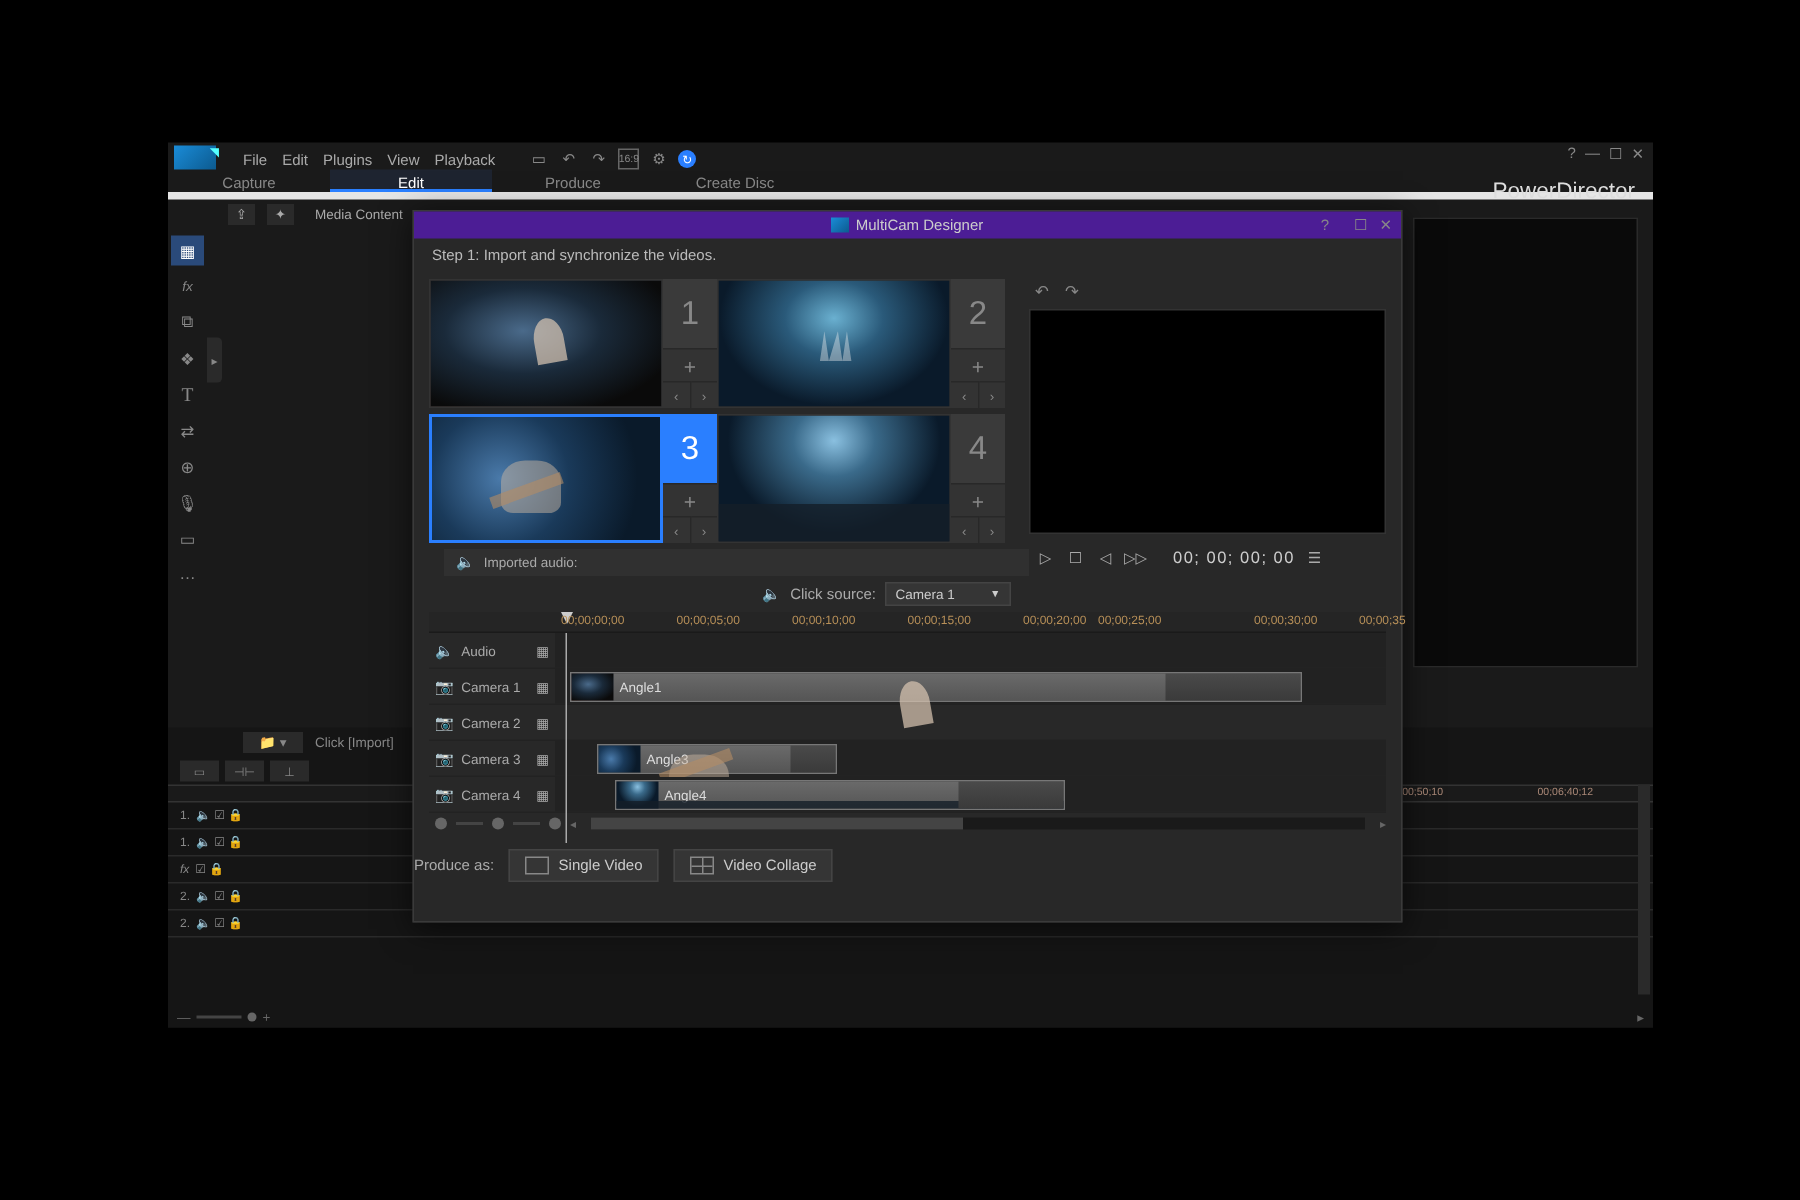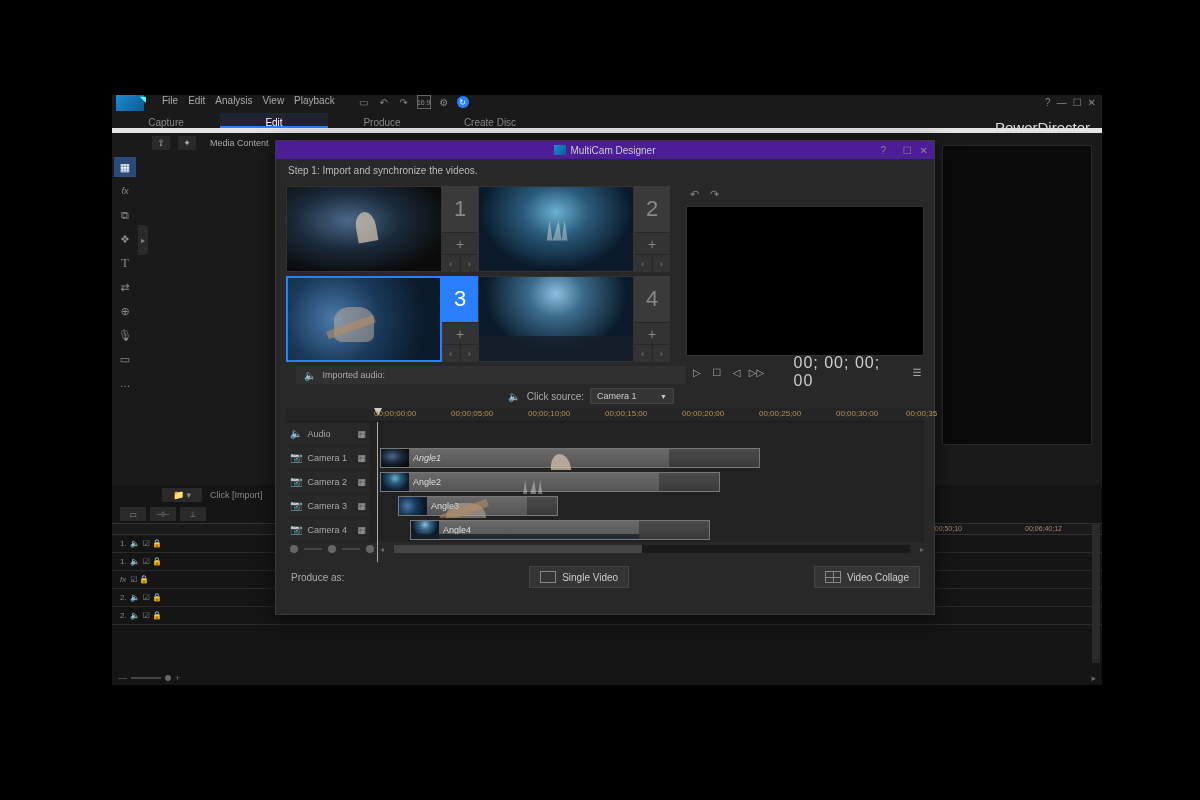--- a/index.html
+++ b/index.html
@@ -1,18 +1,18 @@
 <!DOCTYPE html>
 <html><head>
 <meta charset="utf-8">
 <style>
 * { margin: 0; padding: 0; box-sizing: border-box; font-family: Arial, sans-serif; }
 body { background: #000; width: 1200px; height: 800px; overflow: hidden; position: relative; }
 .app-window { position: absolute; top: 95px; left: 112px; width: 990px; height: 590px; background: #1a1a1a; }
-.menubar { height: 18px; display: flex; align-items: flex-start; padding: 0 4px; font-size: 10px; color: #aaa; gap: 10px; }
+.menubar { height: 18px; display: flex; align-items: flex-end; padding: 0 4px; font-size: 10px; color: #aaa; gap: 10px; }
 .menubar-item { cursor: pointer; }
 .menubar-right { margin-left: 12px; display: flex; gap: 6px; align-items: center; }
 .menubar-icon { width: 14px; height: 14px; display: inline-flex; align-items: center; justify-content: center; font-size: 10px; color: #888; }
 .logo { width: 28px; height: 16px; background: linear-gradient(135deg, #1a8cd8, #0c5a8f); margin-right: 8px; position: relative; }
 .logo::after { content: '◥'; color: #5ff; position: absolute; right: -2px; top: 0; font-size: 8px; }
 .window-controls-main { position: absolute; top: 2px; right: 6px; display: flex; gap: 6px; font-size: 10px; color: #888; }
 .window-controls-main span { cursor: pointer; }
 .brand { position: absolute; top: 24px; right: 12px; font-size: 15px; color: #ddd; font-weight: 300; }
 .tabs-row { height: 20px; display: flex; border-bottom: 5px solid #e5e5e5; }
 .main-tab { width: 108px; text-align: center; font-size: 10px; color: #888; line-height: 20px; cursor: pointer; }
@@ -74,21 +74,21 @@
 
 .imported-audio-row { margin: 2px 10px 0 10px; height: 18px; background: #303030; display: flex; align-items: center; padding: 0 8px; font-size: 9px; color: #aaa; gap: 6px; width: 390px; }
 .speaker-sm { font-size: 10px; }
 
 .preview-panel { flex: 1; display: flex; flex-direction: column; }
 .preview-toolbar { height: 18px; display: flex; align-items: center; gap: 6px; padding-left: 4px; }
 .undo-btn { width: 14px; height: 14px; color: #888; font-size: 11px; cursor: pointer; }
 .preview-screen { flex: 1; background: #000; border: 1px solid #333; margin-top: 2px; height: 172px; }
 .playback-row { height: 24px; display: flex; align-items: center; gap: 6px; padding-left: 4px; margin-top: 4px; }
 .pb-btn { width: 14px; height: 14px; color: #aaa; font-size: 10px; cursor: pointer; display: flex; align-items: center; justify-content: center; }
-.timecode { font-size: 16px; color: #ccc; margin-left: 24px; letter-spacing: 1px; }
+.timecode { font-size: 11px; color: #ccc; margin-left: 12px; letter-spacing: 1px; }
 
 .audio-source-row { display: flex; align-items: center; justify-content: flex-end; padding: 4px 260px 4px 0; gap: 6px; font-size: 10px; color: #aaa; }
 .audio-select { width: 84px; height: 16px; background: #353535; border: 1px solid #444; font-size: 9px; color: #ccc; padding: 0 6px; display: flex; align-items: center; justify-content: space-between; cursor: pointer; }
 
 .timeline-area { margin: 0 10px; }
 .tl-ruler { height: 14px; background: #252525; position: relative; border-bottom: 1px solid #1a1a1a; font-size: 8px; color: #b89058; }
 .tl-tick { position: absolute; top: 1px; text-align: center; }
 .tl-playhead { position: absolute; left: 88px; top: 0; width: 0; height: 0; border-left: 4px solid transparent; border-right: 4px solid transparent; border-top: 8px solid #ccc; }
 .tl-playhead-line { position: absolute; left: 91px; top: 0; width: 1px; height: 140px; background: #aaa; z-index: 5; }
 .tl-track { height: 24px; display: flex; align-items: center; border-bottom: 1px solid #222; background: #282828; }
@@ -98,35 +98,35 @@
 .tl-clip { position: absolute; top: 2px; height: 20px; background: linear-gradient(#6a6a6a, #555); border: 1px solid #777; display: flex; align-items: center; font-size: 9px; color: #ddd; }
 .tl-clip-thumb { width: 28px; height: 100%; margin-right: 4px; }
 .tl-clip-fade { position: absolute; right: 0; top: 0; height: 100%; background: linear-gradient(#4a4a4a, #3a3a3a); }
 .tl-zoom-row { height: 14px; display: flex; align-items: center; gap: 6px; padding-left: 4px; }
 .tl-zoom-knob { width: 8px; height: 8px; border-radius: 50%; background: #666; }
 .tl-zoom-line { width: 18px; height: 2px; background: #444; }
 .tl-hscroll { flex: 1; height: 8px; background: #1a1a1a; margin: 0 4px; position: relative; }
 .tl-hscroll-thumb { position: absolute; left: 0; width: 48%; height: 100%; background: #444; }
 .tl-hscroll-arrow { font-size: 8px; color: #666; }
 
-.produce-row { display: flex; align-items: center; justify-content: space-between; padding: 10px 14px 0 15px; gap: 10px; font-size: 10px; color: #aaa; }
+.produce-row { display: flex; align-items: center; justify-content: flex-start; padding: 10px 14px 0 0; gap: 10px; font-size: 10px; color: #aaa; }
 .produce-btn { padding: 4px 10px; background: #353535; border: 1px solid #444; display: flex; align-items: center; gap: 6px; cursor: pointer; color: #ccc; }
 .produce-icon { width: 16px; height: 12px; border: 1px solid #888; position: relative; }
 .produce-icon.collage::before { content: ''; position: absolute; left: 50%; top: 0; width: 1px; height: 100%; background: #888; }
 .produce-icon.collage::after { content: ''; position: absolute; left: 0; top: 50%; width: 100%; height: 1px; background: #888; }
 </style>
 </head>
 <body>
 
 <div class="app-window">
   <div class="menubar">
     <span class="logo"></span>
     <span class="menubar-item">File</span>
     <span class="menubar-item">Edit</span>
-    <span class="menubar-item">Analysis</span>
+    <span class="menubar-item">Plugins</span>
     <span class="menubar-item">View</span>
     <span class="menubar-item">Playback</span>
     <span class="menubar-right">
       <span class="menubar-icon">▭</span>
       <span class="menubar-icon">↶</span>
       <span class="menubar-icon">↷</span>
       <span class="menubar-icon" style="font-size:7px;border:1px solid #666;padding:0 2px;">16:9</span>
       <span class="menubar-icon">⚙</span>
       <span class="menubar-icon" style="background:#2a7fff;border-radius:50%;width:12px;height:12px;color:#fff;font-size:8px;">↻</span>
     </span>
@@ -285,60 +285,53 @@
   </div>
 
   <div class="timeline-area">
     <div class="tl-ruler">
       <div class="tl-playhead"></div>
       <span class="tl-tick" style="left:88px;">00;00;00;00</span>
       <span class="tl-tick" style="left:165px;">00;00;05;00</span>
       <span class="tl-tick" style="left:242px;">00;00;10;00</span>
       <span class="tl-tick" style="left:319px;">00;00;15;00</span>
       <span class="tl-tick" style="left:396px;">00;00;20;00</span>
-      <span class="tl-tick" style="left:473px;">00;00;25;00</span>
+      <span class="tl-tick" style="left:446px;">00;00;25;00</span>
       <span class="tl-tick" style="left:550px;">00;00;30;00</span>
       <span class="tl-tick" style="left:620px;">00;00;35</span>
     </div>
     <div style="position:relative;">
       <div class="tl-playhead-line"></div>
       <div class="tl-track">
         <div class="tl-track-header">
             <span class="tl-track-icon">🔈</span>
             <span>Audio</span>
             <span style="margin-left:auto;margin-right:4px;">▦</span>
           </div>
         <div class="tl-track-body"></div>
       </div>
       <div class="tl-track">
         <div class="tl-track-header">
             <span class="tl-track-icon">📷</span>
             <span>Camera 1</span>
             <span style="margin-left:auto;margin-right:4px;">▦</span>
           </div>
         <div class="tl-track-body">
-            <div class="tl-clip" style="left:10px;width:380px;font-style:italic;">
+            <div class="tl-clip" style="left:10px;width:488px;">
               <div class="tl-clip-thumb thumb1"></div>
               <span>Angle1</span>
               <div class="tl-clip-fade" style="width:90px;"></div>
             </div>
           </div>
       </div>
       <div class="tl-track">
         <div class="tl-track-header">
             <span class="tl-track-icon">📷</span>
             <span>Camera 2</span>
             <span style="margin-left:auto;margin-right:4px;">▦</span>
-          </div>
-        <div class="tl-track-body">
-            <div class="tl-clip" style="left:10px;width:340px;">
-              <div class="tl-clip-thumb thumb2"></div>
-              <span>Angle2</span>
-              <div class="tl-clip-fade" style="width:60px;"></div>
-            </div>
           </div>
       </div>
       <div class="tl-track">
         <div class="tl-track-header">
             <span class="tl-track-icon">📷</span>
             <span>Camera 3</span>
             <span style="margin-left:auto;margin-right:4px;">▦</span>
           </div>
         <div class="tl-track-body">
             <div class="tl-clip" style="left:28px;width:160px;">

